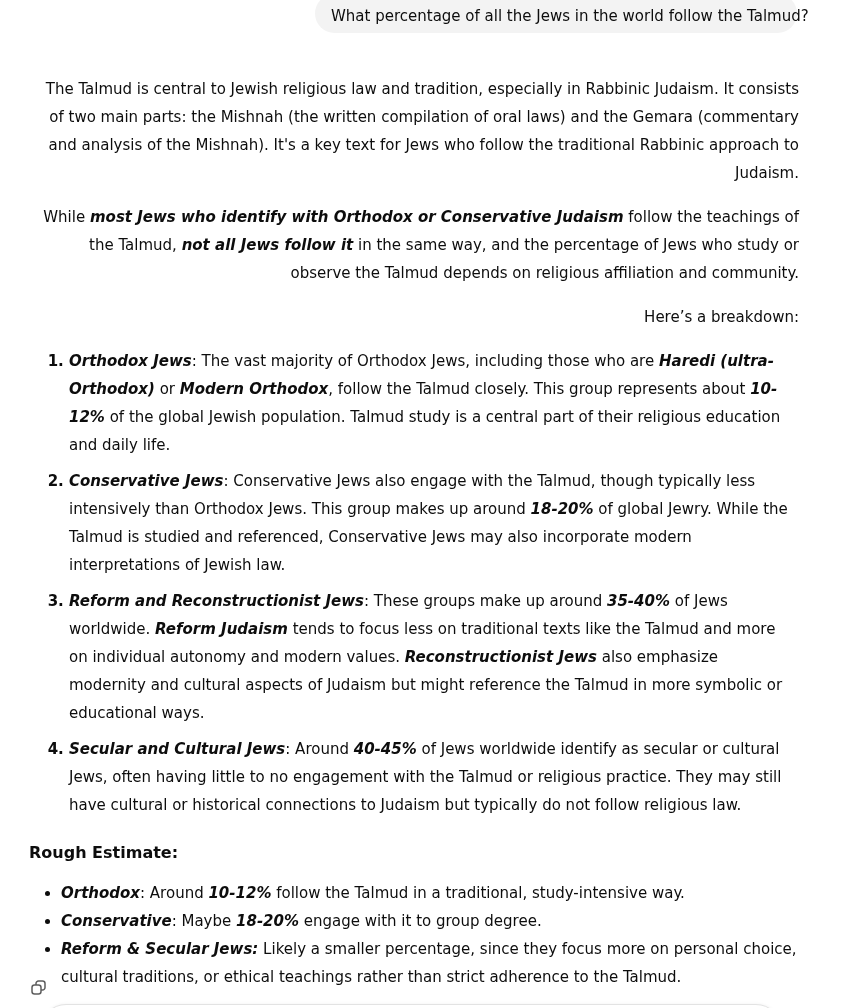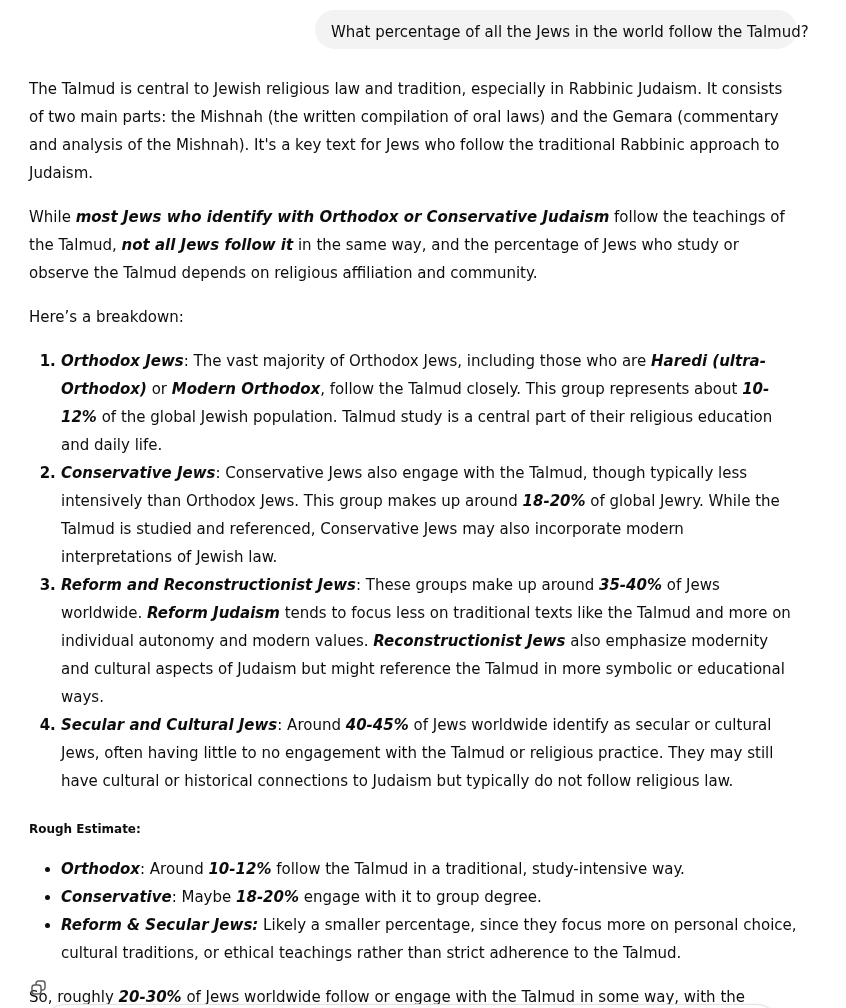--- a/index.html
+++ b/index.html
@@ -11,21 +11,21 @@
       overflow: hidden;
     }
     body {
       font-family: "DejaVu Sans", "Liberation Sans", sans-serif;
       color: #0d0d0d;
       font-size: 15px;
       position: relative;
     }
     .user-row {
       position: absolute;
-      top: 16px;
+      top: 0;
       left: 0;
       width: 846px;
       height: 34px;
     }
     .user-bubble {
       position: absolute;
       left: 315px;
       top: -6px;
       width: 482px;
       height: 39px;
@@ -41,38 +41,39 @@
     .assistant {
       position: absolute;
       left: 29px;
       top: 75px;
       width: 770px;
       line-height: 28px;
       font-size: 15px;
     }
     .assistant p {
       margin: 0 0 16px 0;
+      text-align: right;
     }
     b {
       font-weight: 700;
       font-style: italic;
     }
     ol.breakdown {
       margin: 0 0 16px 0;
       padding: 0 0 0 32px;
     }
     ol.breakdown li {
-      margin: 0;
+      margin: 8px;
       padding-left: 0;
     }
     ol.breakdown li::marker {
       font-weight: 700;
     }
     h3.estimate-heading {
-      font-size: 12px;
+      font-size: 16px;
       font-weight: 700;
       margin: 20px 0 2px 0;
       line-height: 28px;
     }
     ul.estimate {
       margin: 12px 0 16px 0;
       padding: 0 0 0 32px;
       list-style: disc;
     }
     ul.estimate li {

